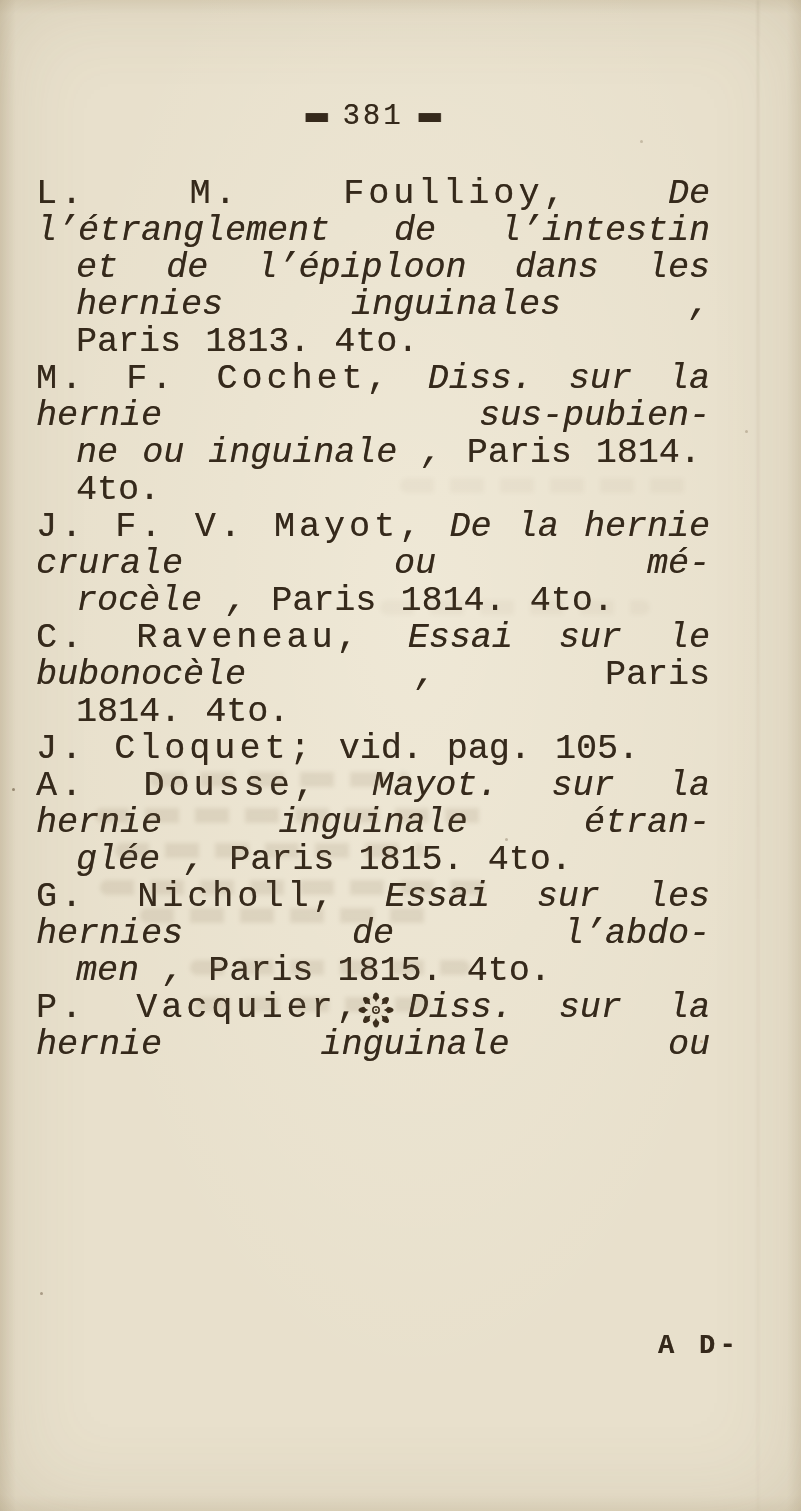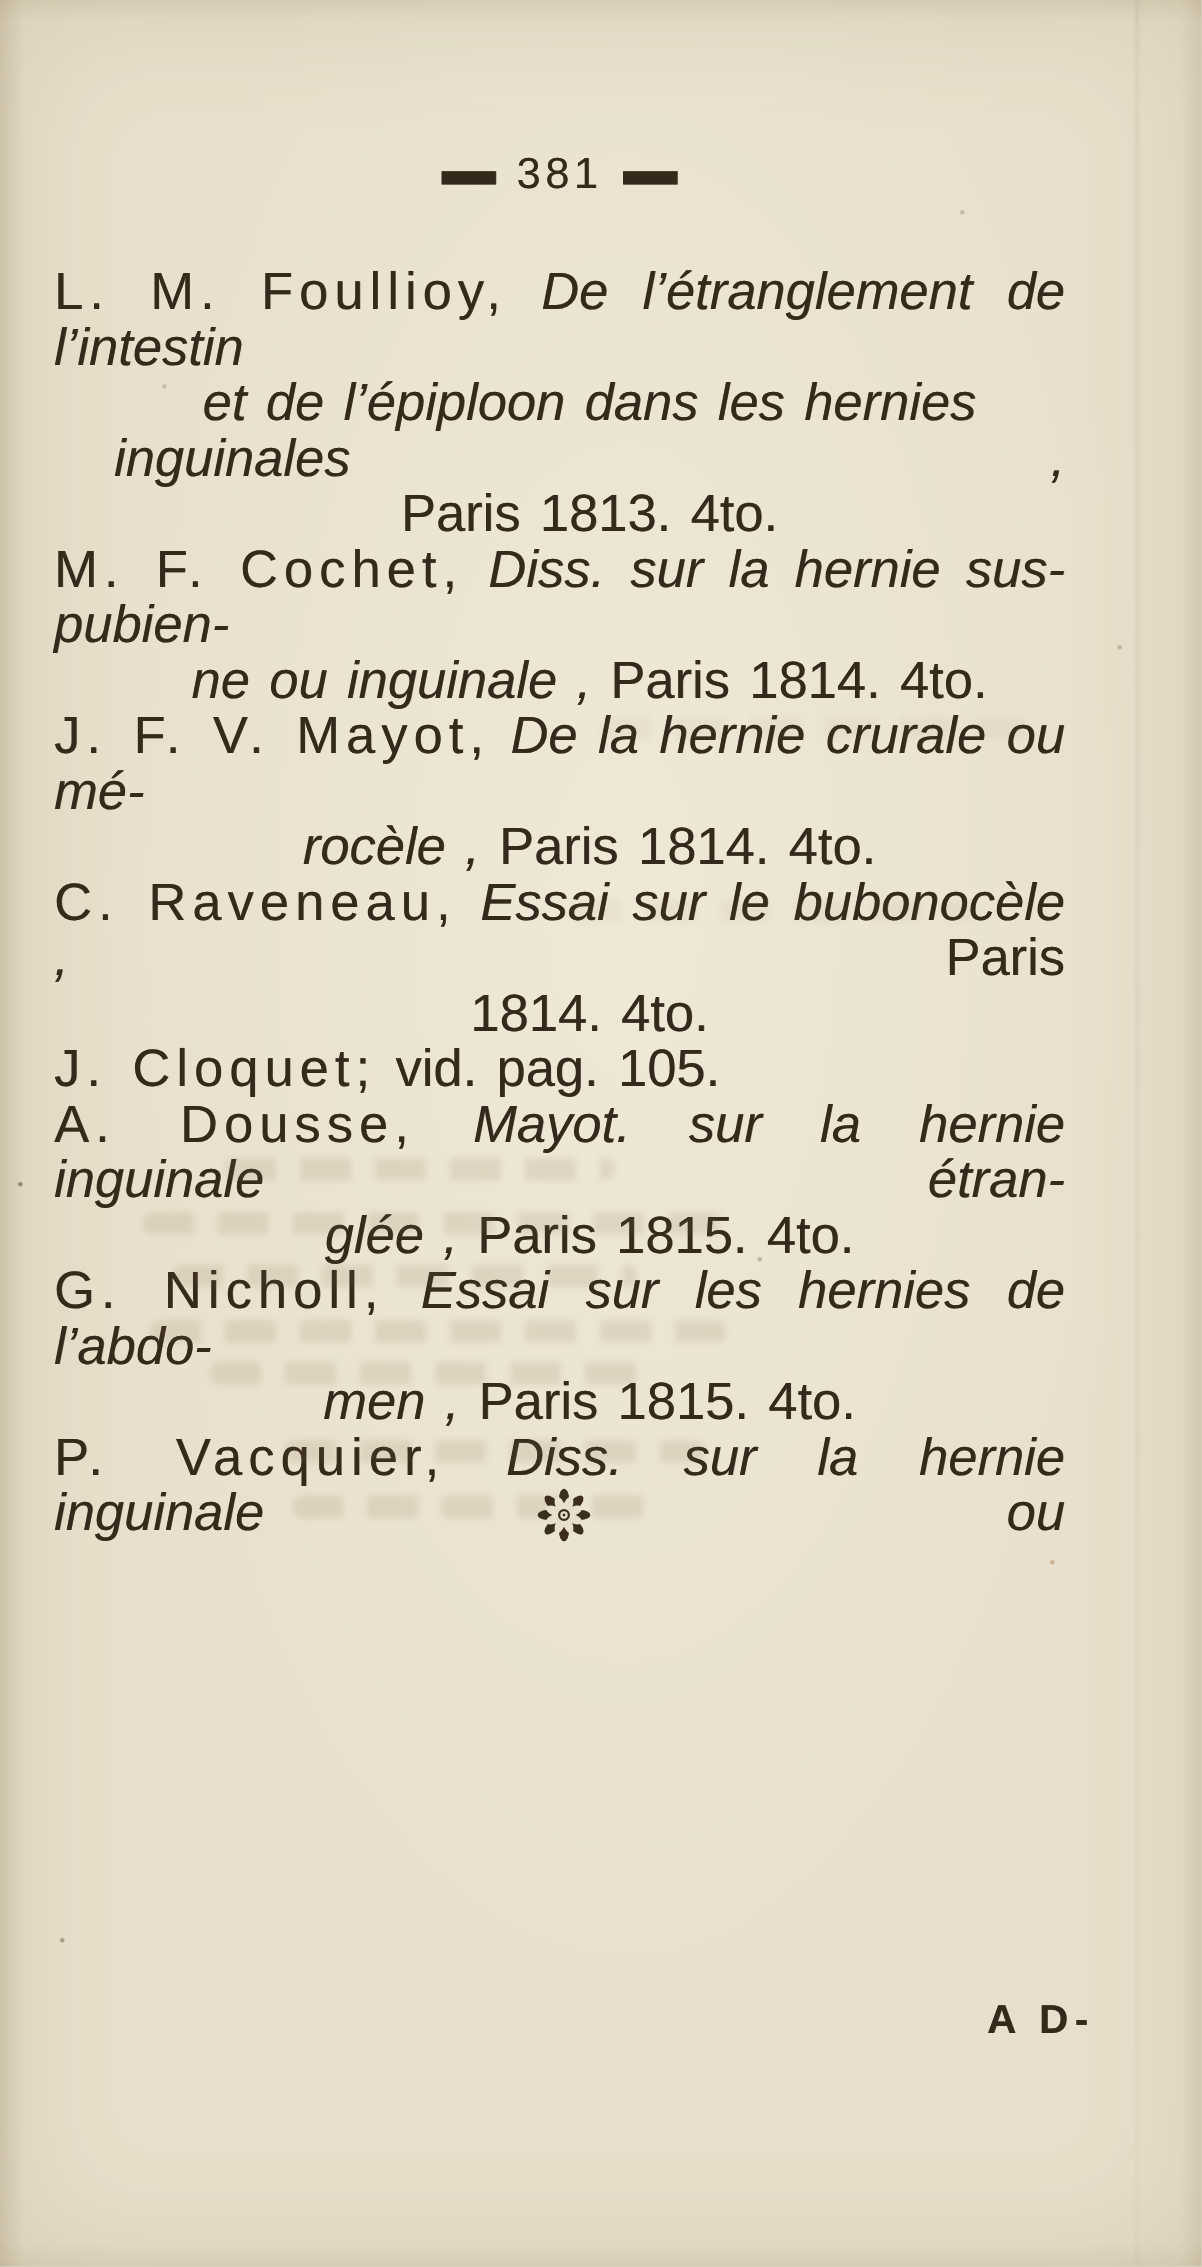--- a/index.html
+++ b/index.html
@@ -1,19 +1,19 @@
 <!DOCTYPE html>
 <html><head>
 <meta charset="utf-8">
 <style>
   html,body{margin:0;padding:0;}
   body{width:801px;height:1511px;background:#d8d0bb;}
   .page{
     position:relative;width:801px;height:1511px;overflow:hidden;
-    font-family:Liberation Sans, sans-serif;
+    font-family:Liberation Mono, monospace;
     color:#35291b;
     background:
       radial-gradient(ellipse at 52% 40%, rgba(255,251,238,0.30), rgba(255,251,238,0) 62%),
       linear-gradient(90deg, rgba(150,130,95,.22) 0px, rgba(150,130,95,0) 16px),
       linear-gradient(270deg, rgba(150,130,95,.16) 0px, rgba(150,130,95,0) 14px),
       linear-gradient(180deg, rgba(160,140,100,.14) 0px, rgba(160,140,100,0) 14px),
       linear-gradient(0deg, rgba(160,140,100,.12) 0px, rgba(160,140,100,0) 16px),
       #e8e0cc;
     box-shadow: inset 0 0 90px rgba(120,98,60,.16);
     text-shadow: 0.25px 0 rgba(53,41,27,.65);
@@ -25,21 +25,21 @@
   .header{position:absolute;top:100px;left:36px;width:674px;text-align:center;
     font-size:29px;white-space:nowrap;}
   .header-dash{display:inline-block;transform:scale(1.25,3.1);font-weight:bold;
     margin:0 17px;line-height:1;}
   .page-number{letter-spacing:3px;}
   
   .entries{position:absolute;top:176px;left:36px;width:674px;
     font-size:35px;line-height:37px;}
   .line{word-spacing:.09em;}
   .line.just{text-align:justify;text-align-last:justify;}
-  .line.indent{padding-left:40px;text-align:center;}
+  .line.indent{padding-left:40px;}
   .seg-author{letter-spacing:.115em;}
   .seg-italic{font-style:italic;}
   .seg-roman{font-style:normal;}
   
   .ornament{position:absolute;left:357px;top:991px;}
   
   .catchword{position:absolute;top:1331px;left:658px;font-size:27px;
     font-weight:bold;letter-spacing:.16em;white-space:nowrap;}
   
   .ghost{position:absolute;height:15px;border-radius:7px;filter:blur(2.3px);opacity:.26;

